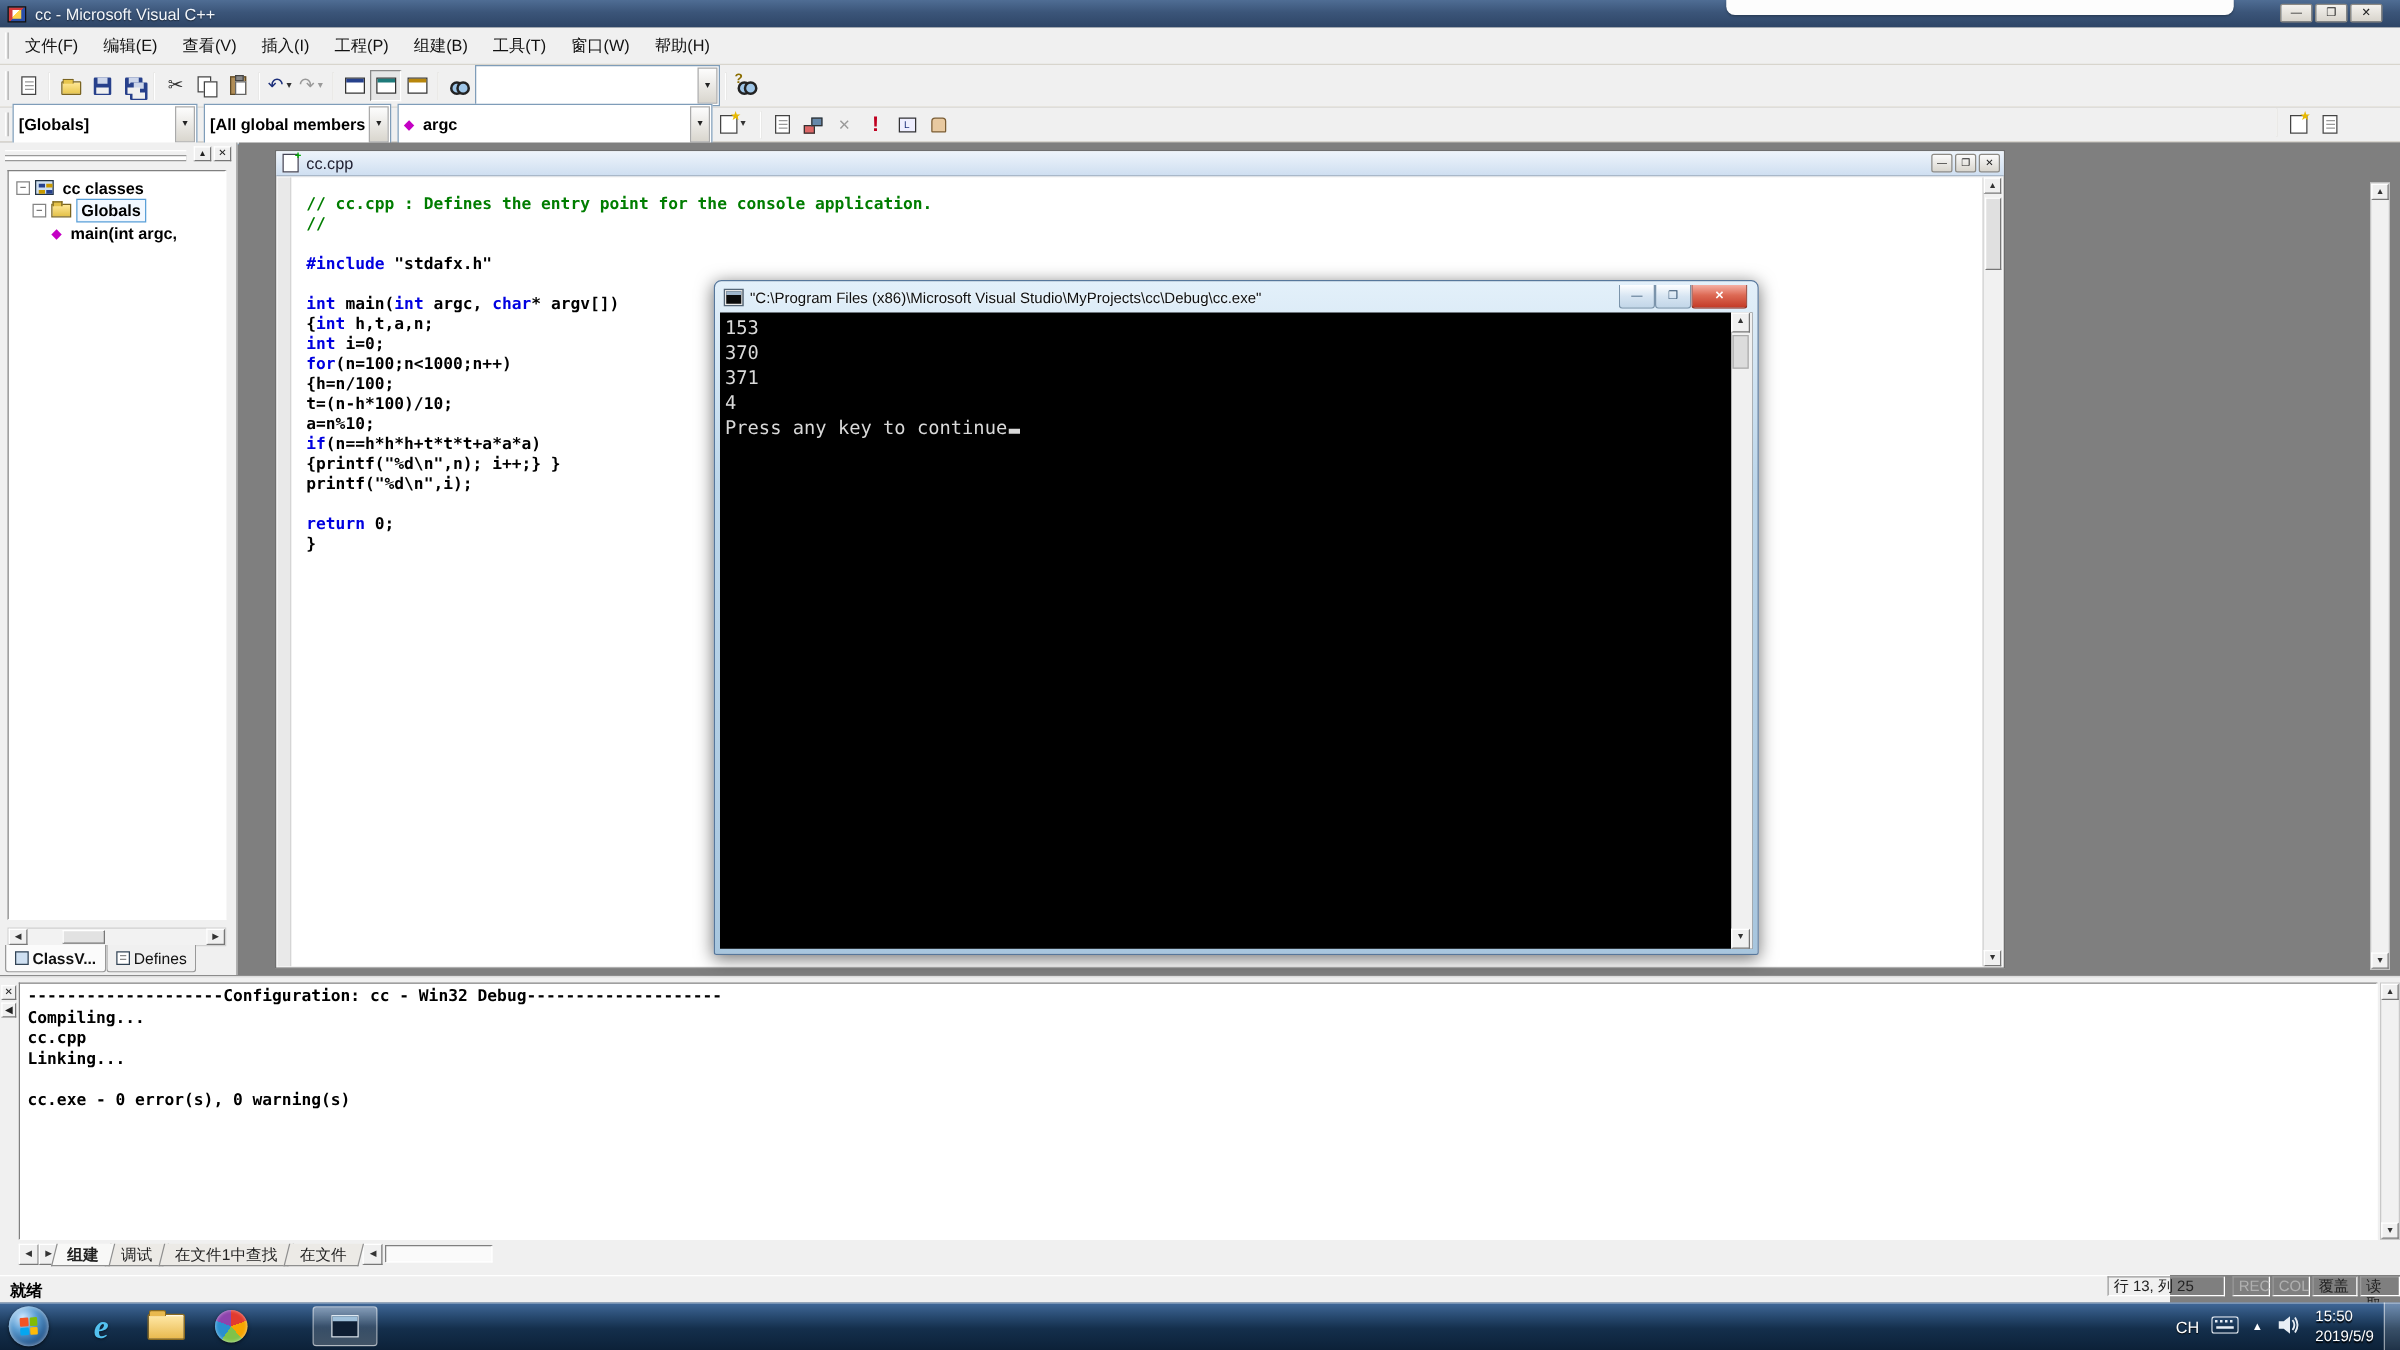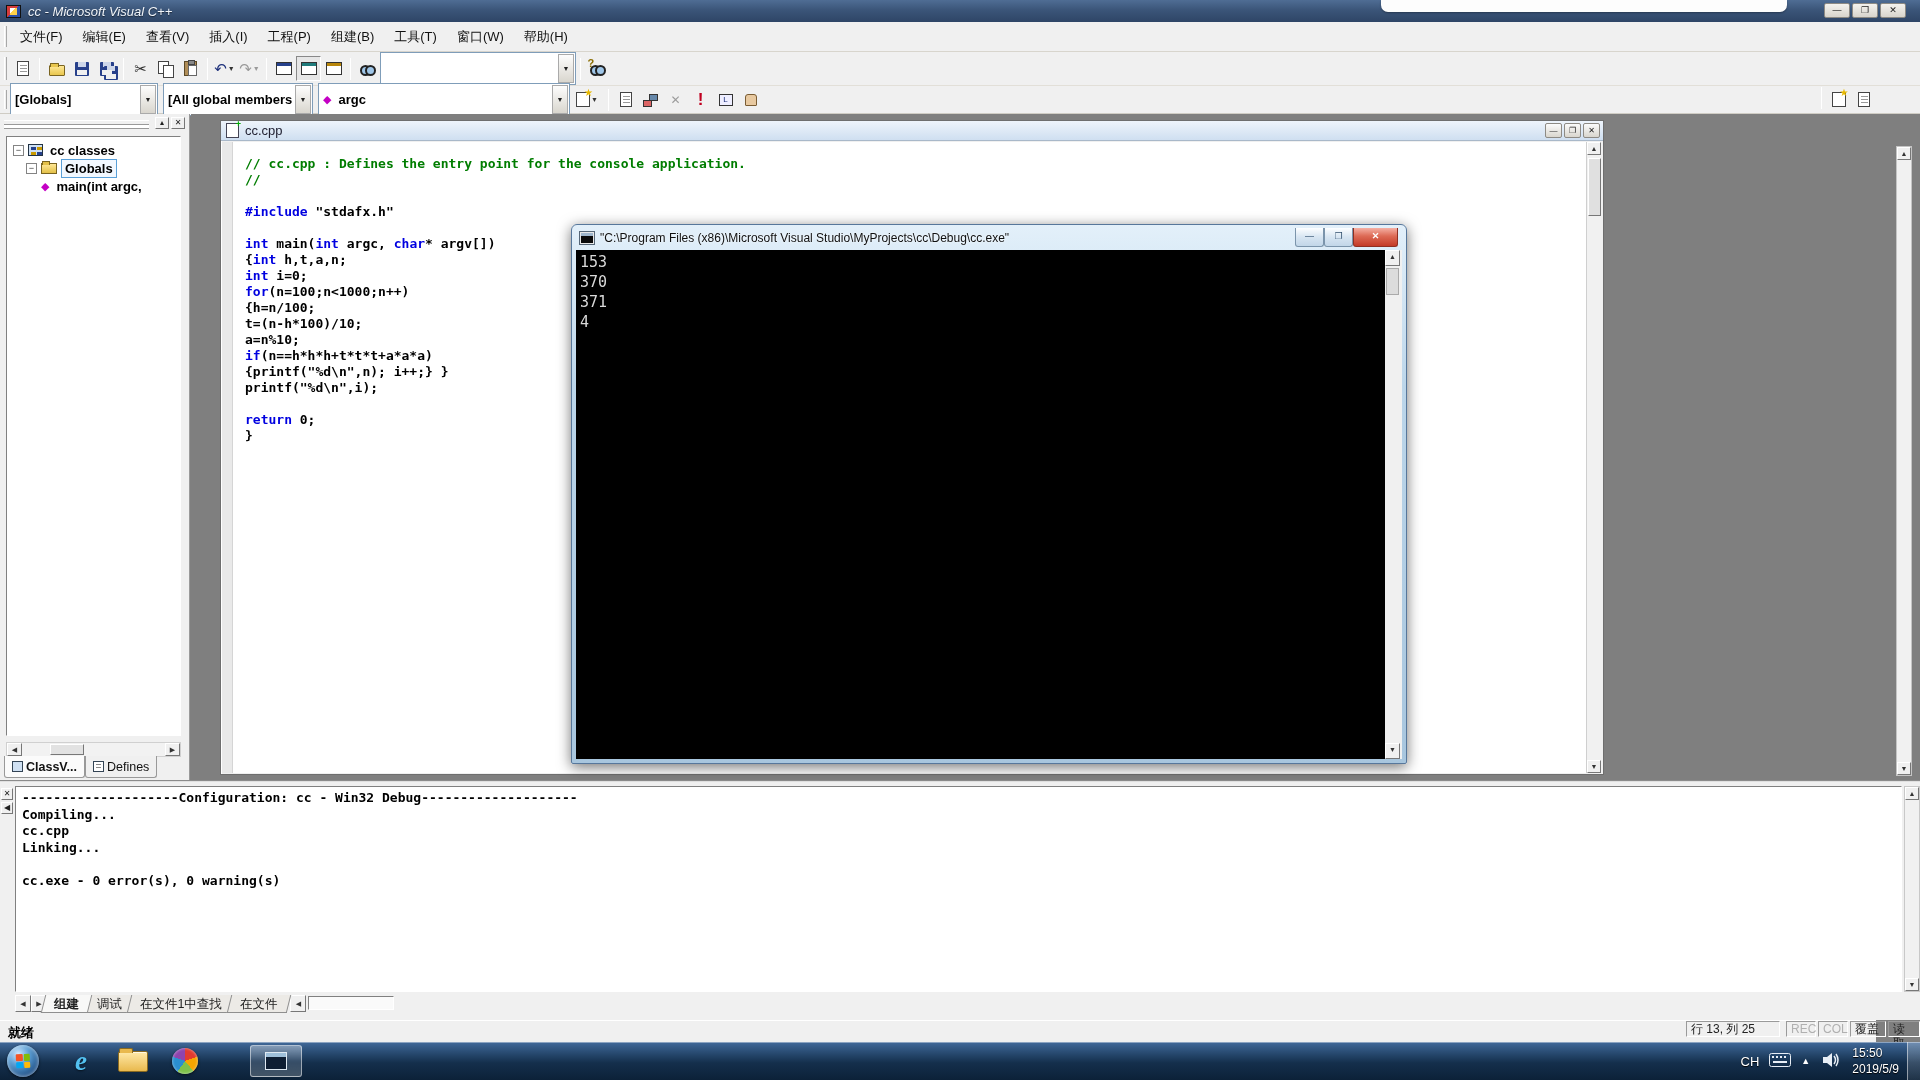--- a/index.html
+++ b/index.html
@@ -8,21 +8,21 @@
   #screen { position:relative; width:1920px; height:1080px; }
 
   
   .titlebar { position:absolute; left:0; top:0; width:1920px; height:22px;
     background:linear-gradient(180deg,#4f6d94 0%,#3b5579 45%,#2e4566 100%);
     display:flex; align-items:center; color:#f2f6fb; }
   .titlebar .appicon { width:15px; height:13px; margin:0 7px 0 6px; position:relative;
     background:linear-gradient(135deg,#d43b3b 0 50%,#2b4fa8 50% 100%); border:1px solid #111; }
   .titlebar .appicon::after { content:""; position:absolute; left:3px; top:2px; width:7px; height:7px;
     background:linear-gradient(135deg,#fff 0 40%,#ffd24a 40% 100%); }
-  .titlebar .title-text { font-size:13px; text-shadow:0 1px 1px rgba(0,0,0,.5);font-style:italic; }
+  .titlebar .title-text { font-size:13px; text-shadow:0 1px 1px rgba(0,0,0,.5); }
   .artifact { position:absolute; left:1381px; top:0; width:406px; height:12px; background:#fdfdfd;
     border-radius:0 0 7px 7px; box-shadow:0 1px 2px rgba(0,0,0,.3); }
   .cap-btns { position:absolute; right:14px; top:3px; display:flex; gap:2px; }
   .cap-btn { width:26px; height:15px; background:linear-gradient(#f4f2ee,#d8d4cc); border:1px solid #8d8a84;
     color:#222; font-size:9px; line-height:13px; text-align:center; border-radius:2px; }
 
   
   .menubar { position:absolute; left:0; top:22px; width:1920px; height:30px; background:#f0f0f0;
     border-bottom:1px solid #d8d5cd; display:flex; align-items:center; }
   .grip { width:3px; height:70%; border-left:1px solid #fff; border-right:1px solid #a8a8a8; margin:0 3px 0 4px; }
@@ -156,21 +156,21 @@
   .op-vscroll .bottom { position:absolute; bottom:0; }
   .op-tabs { position:absolute; left:15px; top:213px; height:20px; display:flex; align-items:flex-start; }
   .op-nav { width:16px; height:17px; background:#f0f0f0; border:1px solid; border-color:#fff #777 #777 #fff; font-size:7px; line-height:15px; text-align:center; color:#333; }
   .op-tab { height:18px; padding:1px 10px; border:1px solid #8f8f8f; border-top:none; background:#eceae6;
     transform:skewX(-14deg); margin-left:-4px; font-size:12.5px; color:#222; }
   .op-tab > span { display:inline-block; transform:skewX(14deg); }
   .op-tab.active { background:#f8f8f7; font-weight:bold; z-index:2; }
   .op-blank { width:86px; height:14px; margin-left:2px; margin-top:1px; background:#fafafa; border:1px solid; border-color:#808080 #fff #fff #808080; }
 
   
-  #statusbar { position:absolute; left:0; top:1020px; width:1876px; height:22px; background:#f0f0f0; border-top:1px solid #fff;padding-left:33px; }
+  #statusbar { position:absolute; left:0; top:1020px; width:1736px; height:22px; background:#f0f0f0; border-top:1px solid #fff;padding-left:33px; }
   .sb-ready { position:absolute; left:8px; top:3px; color:#000; font-weight:bold; }
   .sb-cell { position:absolute; top:0; height:16px; border:1px solid; border-color:#9a9a9a #fff #fff #9a9a9a; font-size:12px; text-align:left; line-height:14px; color:#222; padding:0 4px; }
   .sb-cell.gray { color:#b0b0b0; }
 
   
   #taskbar { position:absolute; left:0; top:1042px; width:1920px; height:38px;
     background:linear-gradient(180deg,#41699a 0%,#27496f 30%,#142f4c 55%,#0c2138 100%); }
   #taskbar::before { content:""; position:absolute; left:0; top:0; width:100%; height:1px; background:rgba(255,255,255,.4); }
   .orb { position:absolute; left:7px; top:3px; width:32px; height:32px; border-radius:50%;
     background:radial-gradient(circle at 35% 28%, #cfe8ff 0%, #5d9fd4 35%, #1e4f86 75%, #0c2c52 100%);
@@ -412,21 +412,21 @@
     <div class="con-title">
       <div class="con-icon"></div>
       <div class="con-title-text">"C:\Program Files (x86)\Microsoft Visual Studio\MyProjects\cc\Debug\cc.exe"</div>
       <div class="con-btns">
         <div class="con-btn">—</div>
         <div class="con-btn">❐</div>
         <div class="con-btn close">✕</div>
       </div>
     </div>
     <div class="con-client">
-      <div class="con-text" id="consoleText"><div>153</div><div>370</div><div>371</div><div>4</div></div>
+      <div class="con-text" id="consoleText"><div>153</div><div>370</div><div>371</div><div>4</div><div>Press any key to continue<span class="con-cursor"></span></div></div>
       <div class="con-vscroll">
         <div class="sc-btn">▲</div>
         <div class="thumb"></div>
         <div class="sc-btn bottom">▼</div>
       </div>
     </div>
   </div>
 
   <div id="outputPane">
     <div class="op-side">

